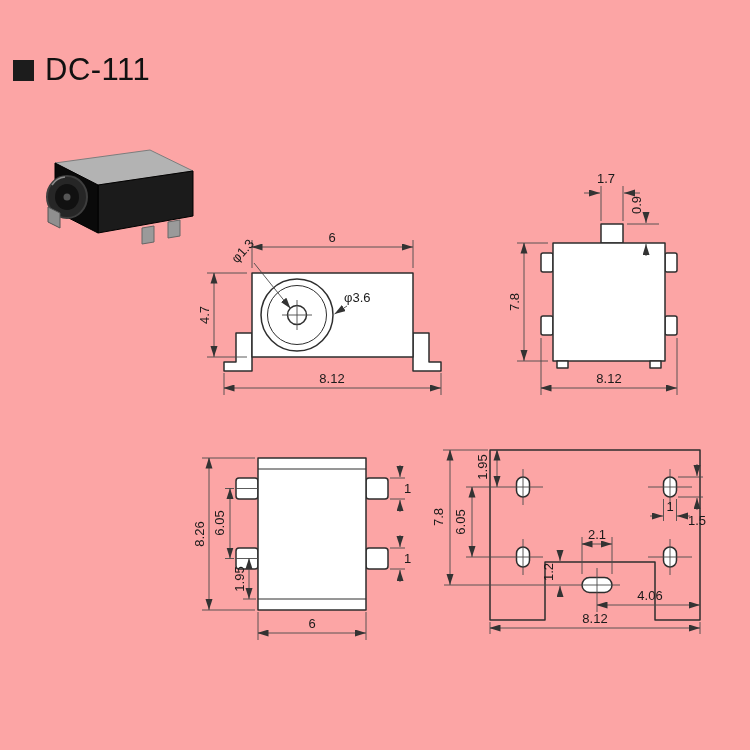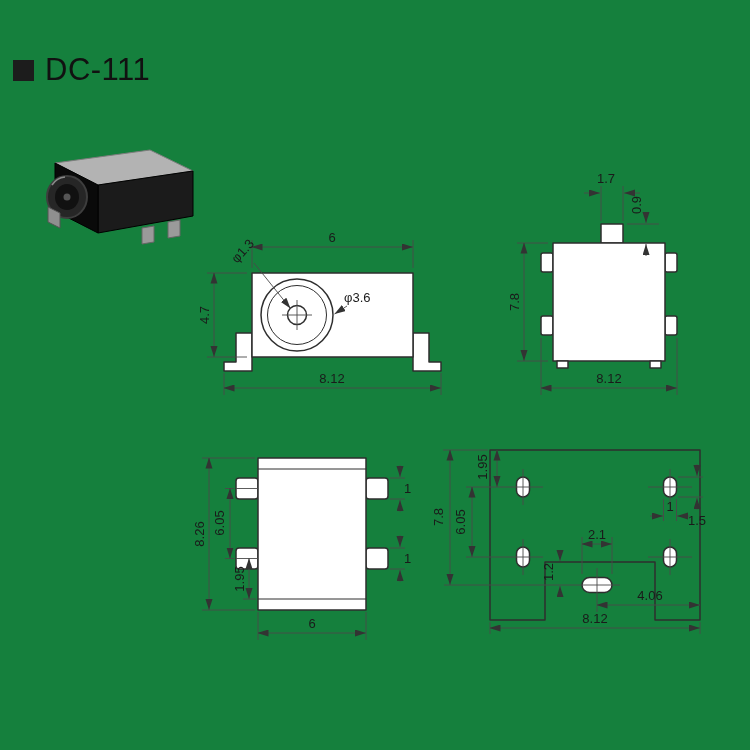--- a/index.html
+++ b/index.html
@@ -1,16 +1,16 @@
 <!DOCTYPE html>
 <html><head>
 <meta charset="utf-8">
 <style>
   html,body{margin:0;padding:0;background:#fff;}
-  .stage{position:relative;width:750px;height:750px;background:#15803d;overflow:hidden;
+  .stage{position:relative;width:750px;height:750px;background:#fca5a5;overflow:hidden;
          font-family:"Liberation Sans",sans-serif;}
   .title{position:absolute;top:52px;left:13px;display:flex;align-items:center;gap:11px;}
   .title .sq{width:21px;height:21px;background:#1c1c1c;}
   .title .tx{font-size:31px;color:#111;letter-spacing:0.5px;}
   svg{position:absolute;left:0;top:0;}
   svg text{font-family:"Liberation Sans",sans-serif;font-size:13px;fill:#1a1a1a;}
   .ol{fill:#fff;stroke:#2e2e2e;stroke-width:1.5;stroke-linejoin:round;}
   .oln{fill:none;stroke:#2e2e2e;stroke-width:1.5;stroke-linejoin:round;}
   .ol2{fill:none;stroke:#2e2e2e;stroke-width:1;}
   .thin{fill:none;stroke:#4a4a4a;stroke-width:0.9;}

